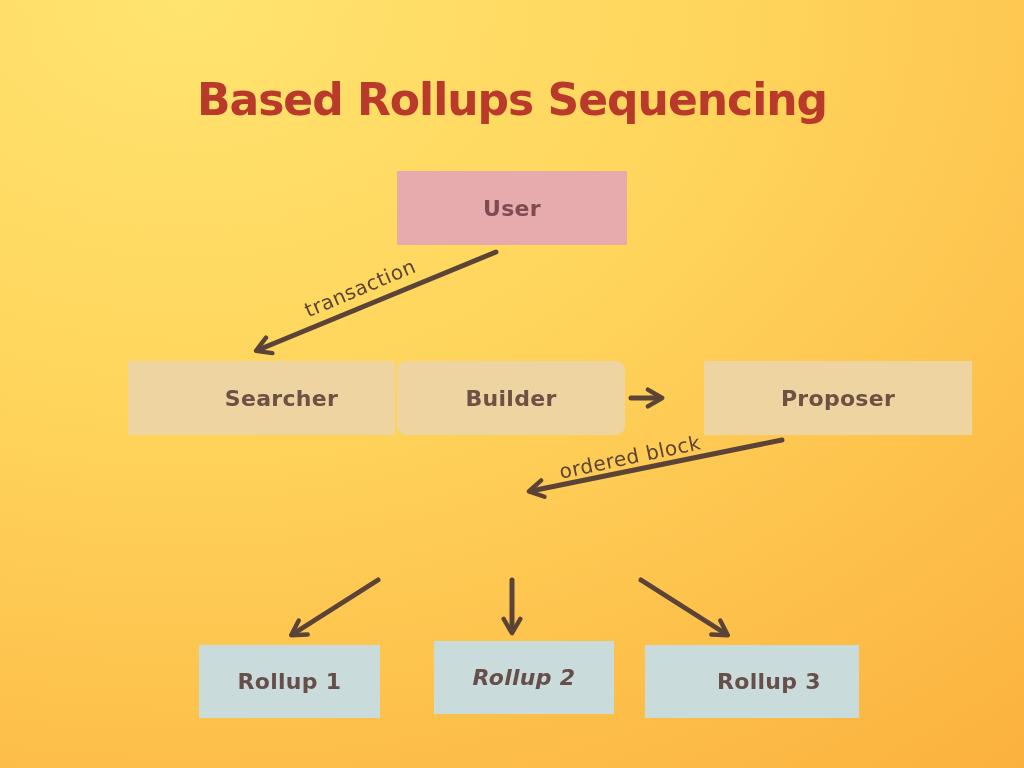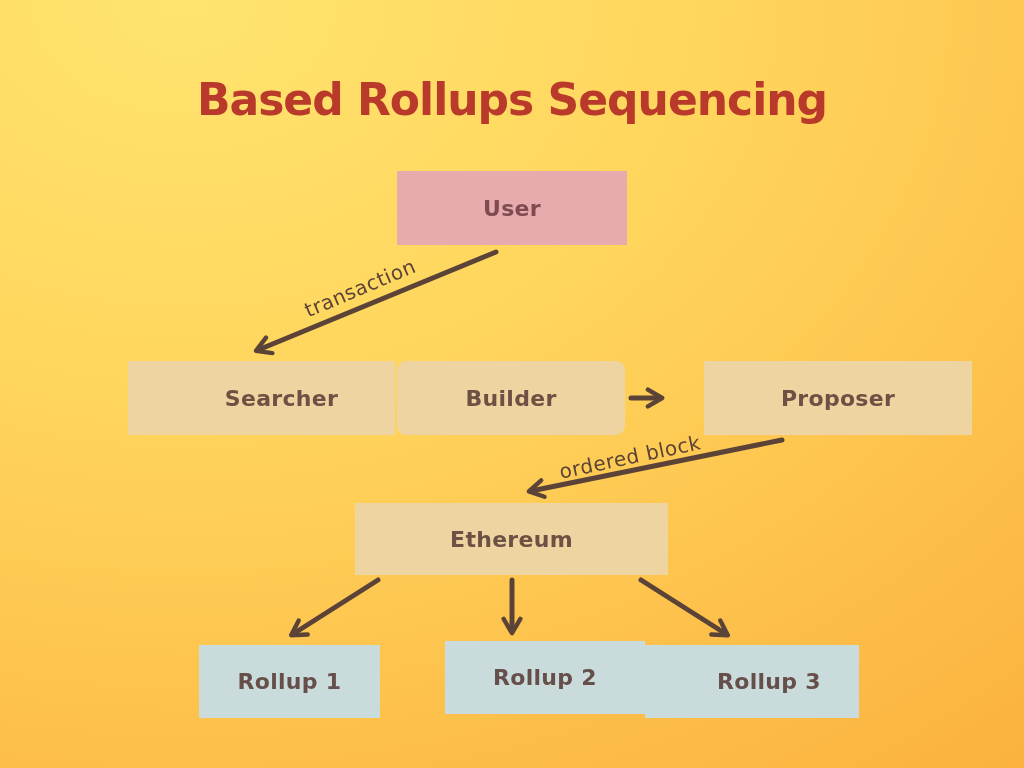--- a/index.html
+++ b/index.html
@@ -41,21 +41,21 @@
   .node.tan  { background: var(--node-tan);  color: var(--node-tan-text); }
   .node.pink { background: var(--node-pink); color: var(--node-pink-text); }
   .node.blue { background: var(--node-blue); color: var(--node-blue-text); }
 
   #node-user     { left: 397px; top: 171px; width: 230px; height: 74px; }
   #node-searcher { left: 128px; top: 361px; width: 227px; height: 74px; padding-left: 40px; }
   #node-builder  { left: 397px; top: 361px; width: 228px; height: 74px; border-radius: 9px; }
   #node-proposer { left: 668px; top: 361px; width: 268px; height: 74px; margin-left: 36px; }
   #node-ethereum { left: 355px; top: 503px; width: 313px; height: 72px; }
   #node-rollup1  { left: 199px; top: 645px; width: 181px; height: 73px; }
-  #node-rollup2  { left: 445px; top: 641px; width: 200px; height: 73px; }
+  #node-rollup2  { left: 434px; top: 641px; width: 180px; height: 73px; font-style: italic; }
   #node-rollup3  { left: 645px; top: 645px; width: 180px; height: 73px; padding-left: 34px; }
 
   .edge-label {
     position: absolute;
     font-size: 20px;
     font-weight: 500;
     letter-spacing: 0.5px;
     color: var(--arrow);
     white-space: nowrap;
   }
@@ -116,23 +116,20 @@
     </div>
   <div class="node tan" id="node-searcher">
       <span>Searcher</span>
     </div>
   <div class="node tan" id="node-builder">
       <span>Builder</span>
     </div>
   <div class="node tan" id="node-proposer">
       <span>Proposer</span>
     </div>
-  <div class="node tan" id="node-ethereum">
-      <span>Ethereum</span>
-    </div>
   <div class="node blue" id="node-rollup1">
       <span>Rollup 1</span>
     </div>
   <div class="node blue" id="node-rollup2">
       <span>Rollup 2</span>
     </div>
   <div class="node blue" id="node-rollup3">
       <span>Rollup 3</span>
     </div>
 

